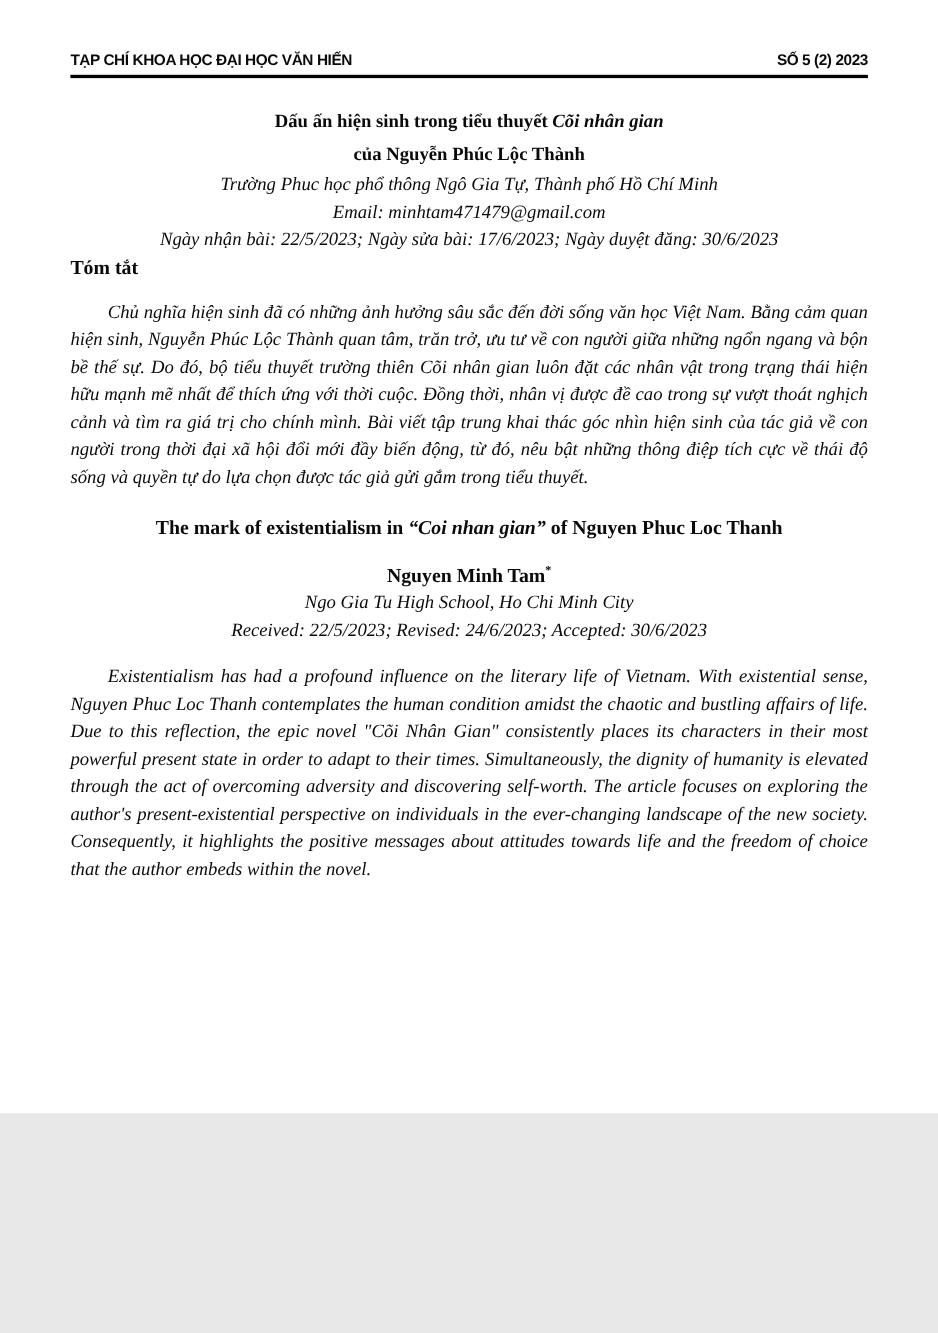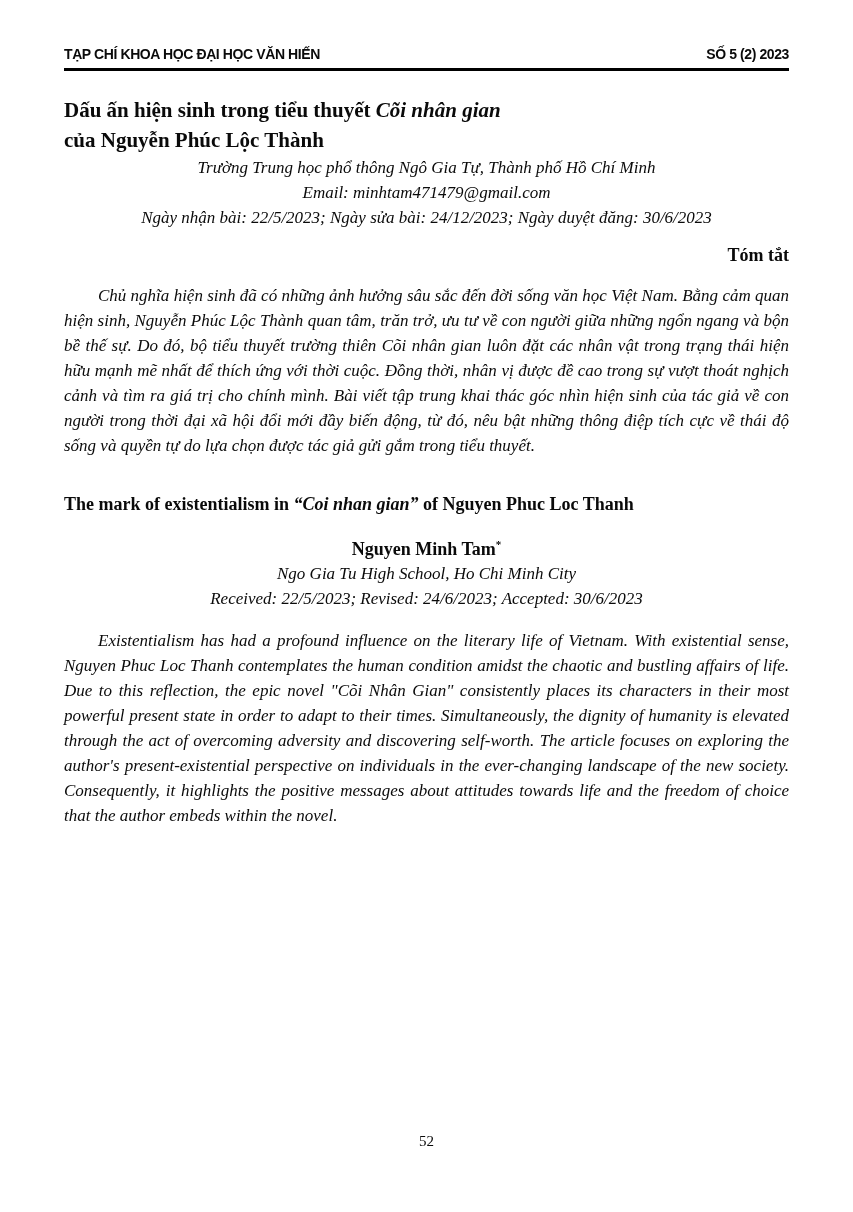--- a/index.html
+++ b/index.html
@@ -1,20 +1,20 @@
 <!DOCTYPE html>
 <html><head>
 <meta charset="utf-8">
 <style>
   * { margin: 0; padding: 0; box-sizing: border-box; }
   html, body { background: #e8e8e8; }
   .page {
     position: relative;
     width: 853px;
-    height: 1212px;
+    height: 1012px;
     background: #ffffff;
     color: #0a0a0a;
     font-family: "Liberation Serif", "DejaVu Serif", serif;
     padding: 46px 64px 0 64px;
     overflow: hidden;
   }
   
   .running-header {
     display: flex;
     justify-content: space-between;
@@ -26,45 +26,45 @@
     transform-origin: left center;
   }
   .header-rule {
     margin-top: 6px;
     height: 3px;
     background: #000;
   }
   
   .article-title {
     margin-top: 24px;
-    text-align: left;
+    text-align: center;
     font-weight: 700;
-    font-size: 21px;
+    font-size: 17px;
     line-height: 30px;
   }
   .article-title .it { font-style: italic; }
   
   .author-name {
     margin-top: 15px;
     text-align: center;
     font-weight: 700;
     font-size: 18px;
     line-height: 24px;
   }
   .author-name sup { font-size: 11px; }
   .center-italic {
     text-align: center;
     font-style: italic;
     font-size: 17px;
     line-height: 25px;
   }
   
   .section-heading {
-    margin-top: 14px;
-    text-align: right;
+    margin-top: 2px;
+    text-align: left;
     font-weight: 700;
     font-size: 18px;
     line-height: 22px;
   }
   
   .abstract-body {
     margin-top: 17px;
     font-style: italic;
     font-size: 17px;
     line-height: 25px;
@@ -74,21 +74,22 @@
   .keywords-line {
     margin-top: 8px;
     font-style: italic;
     font-size: 17px;
     line-height: 25px;
     text-indent: 34px;
   }
   .keywords-line .kw-label { font-weight: 700; }
   
   .article-title-en {
-    margin-top: 34px;
+    margin-top: 21px;
+    text-align: center;
     font-weight: 700;
     font-size: 18px;
     line-height: 24px;
   }
   .article-title-en .it { font-style: italic; }
   .author-name-en { margin-top: 16px; }
   
   .footnote-block {
     position: absolute;
     left: 64px;
@@ -123,23 +124,23 @@
     <span>TẠP CHÍ KHOA HỌC ĐẠI HỌC VĂN HIẾN</span>
     <span>SỐ 5 (2) 2023</span>
   </div>
   <div class="header-rule"></div>
 
   <div class="article-title">
     <div><span>Dấu ấn hiện sinh trong tiểu thuyết </span><span class="it">Cõi nhân gian</span></div>
     <div>của Nguyễn Phúc Lộc Thành</div>
   </div>
 
-  <div class="center-italic">Trường Trung học phổ thông Ngô Gia Tự, Thành phố Hồ Chí Minh</div>
+  <div class="center-italic">Trường Phuc học phổ thông Ngô Gia Tự, Thành phố Hồ Chí Minh</div>
   <div class="center-italic">Email: minhtam471479@gmail.com</div>
-  <div class="center-italic">Ngày nhận bài: 22/5/2023; Ngày sửa bài: 24/12/2023; Ngày duyệt đăng: 30/6/2023</div>
+  <div class="center-italic">Ngày nhận bài: 22/5/2023; Ngày sửa bài: 17/6/2023; Ngày duyệt đăng: 30/6/2023</div>
 
   <div class="section-heading">Tóm tắt</div>
   <p class="abstract-body">Chủ nghĩa hiện sinh đã có những ảnh hưởng sâu sắc đến đời sống văn học Việt Nam. Bằng cảm quan hiện sinh, Nguyễn Phúc Lộc Thành quan tâm, trăn trở, ưu tư về con người giữa những ngổn ngang và bộn bề thế sự. Do đó, bộ tiểu thuyết trường thiên Cõi nhân gian luôn đặt các nhân vật trong trạng thái hiện hữu mạnh mẽ nhất để thích ứng với thời cuộc. Đồng thời, nhân vị được đề cao trong sự vượt thoát nghịch cảnh và tìm ra giá trị cho chính mình. Bài viết tập trung khai thác góc nhìn hiện sinh của tác giả về con người trong thời đại xã hội đổi mới đầy biến động, từ đó, nêu bật những thông điệp tích cực về thái độ sống và quyền tự do lựa chọn được tác giả gửi gắm trong tiểu thuyết.</p>
 
   <div class="article-title-en"><span>The mark of existentialism in </span><span class="it">“Coi nhan gian”</span><span> of Nguyen Phuc Loc Thanh</span></div>
 
   <div class="author-name author-name-en"><span>Nguyen Minh Tam</span><sup>*</sup></div>
   <div class="center-italic">Ngo Gia Tu High School, Ho Chi Minh City</div>
   <div class="center-italic">Received: 22/5/2023; Revised: 24/6/2023; Accepted: 30/6/2023</div>
 

